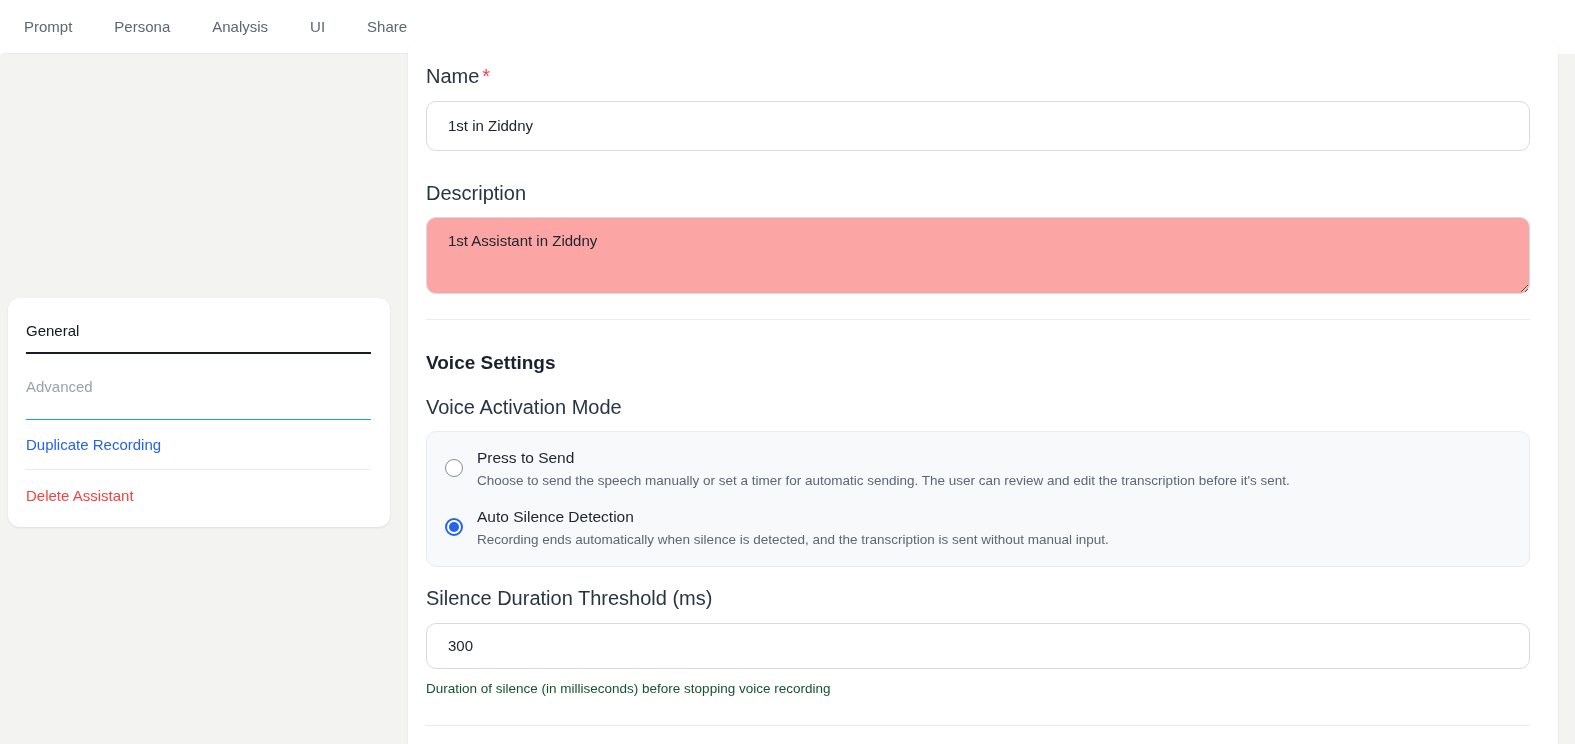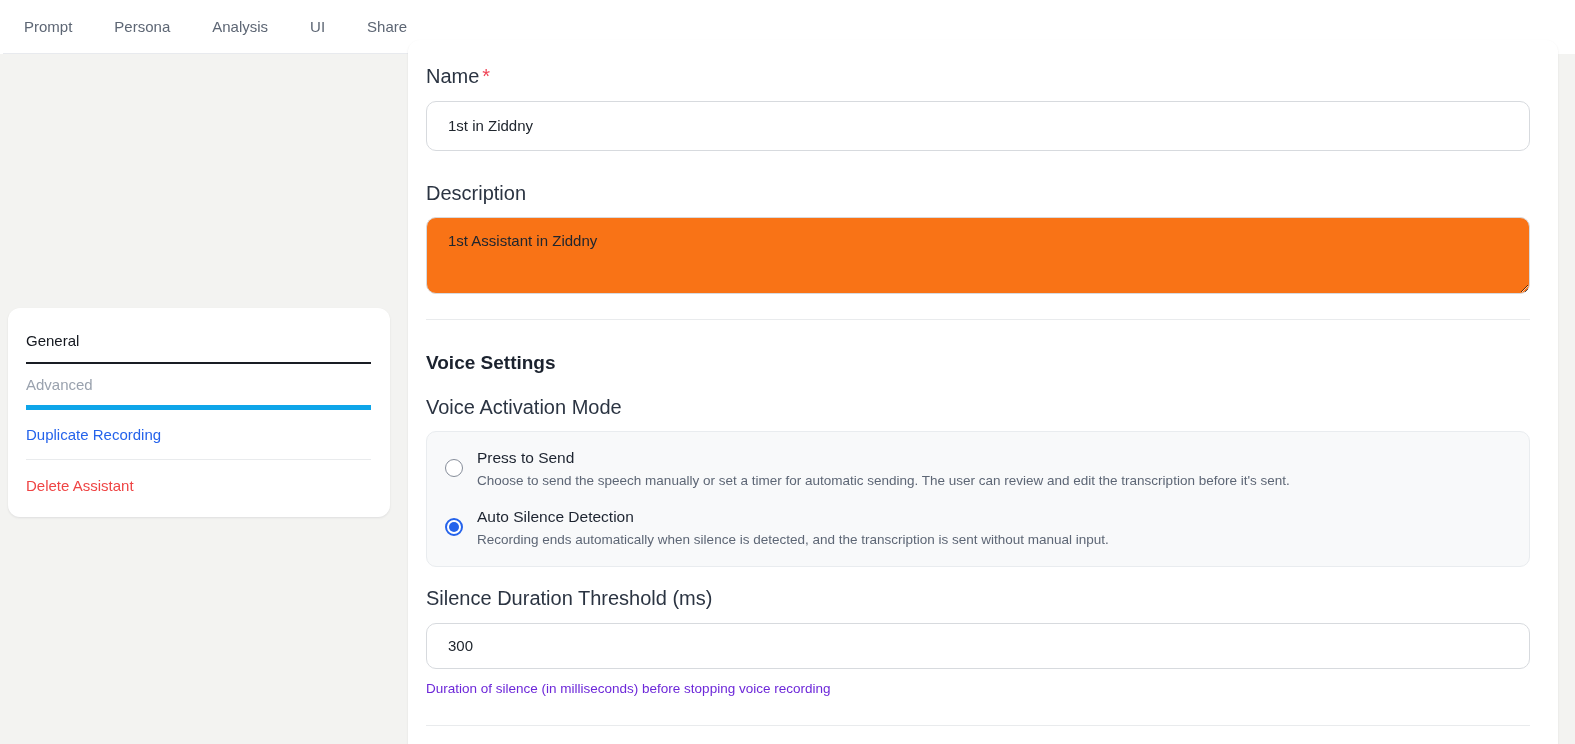--- a/index.html
+++ b/index.html
@@ -66,22 +66,22 @@
   }
   .side-item { font-size: 15px; cursor: pointer; }
   .side-item.active {
     color: #14181f;
     font-weight: 500;
     padding: 8px 0 13px;
     border-bottom: 2px solid #191d24;
   }
   .side-item.muted {
     color: #9aa2ae;
-    padding: 12px 0;
-    border-bottom: 5px solid #0ea5e9;
+    padding: 24px 0;
+    border-bottom: 1px solid #0ea5e9;
   }
   .side-item.link {
     color: #2563eb;
     padding: 16px 0;
     border-bottom: 1px solid #e9ebed;
   }
   .side-item.danger {
     color: #ef4444;
     padding: 17px 0 5px;
   }
@@ -116,21 +116,21 @@
     display: block;
     width: 100%;
     height: 77px;
     margin-top: 12px;
     border: 1px solid #d7dade;
     border-radius: 10px;
     padding: 14px 21px;
     font-family: "Liberation Sans", sans-serif;
     font-size: 15px;
     color: #20262e;
-    background: #f97316;
+    background: #fca5a5;
     outline: none;
     resize: vertical;
   }
   .divider {
     border: none;
     border-top: 1px solid #e9ebed;
     margin-top: 25px;
   }
   .section-heading {
     margin-top: 32px;
@@ -179,21 +179,21 @@
   .option-desc {
     margin-top: 6px;
     font-size: 13.5px;
     color: #5d6675;
   }
   .silence-label { margin-top: 20px; display: block; }
   .silence-input { height: 46px; }
   .helper-text {
     margin-top: 12px;
     font-size: 13.5px;
-    color: #6d28d9;
+    color: #14532d;
   }
   .bottom-divider { margin-top: 29px; }
 </style>
 </head>
 <body>
 
 <header class="tabbar">
   <nav class="tabs-inner">
     <div class="tab">Prompt</div>
     <div class="tab">Persona</div>

